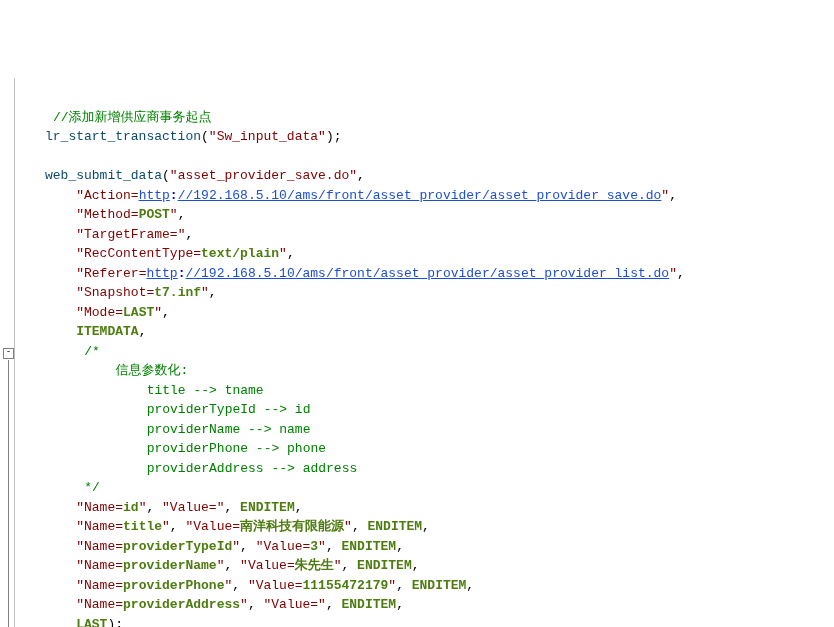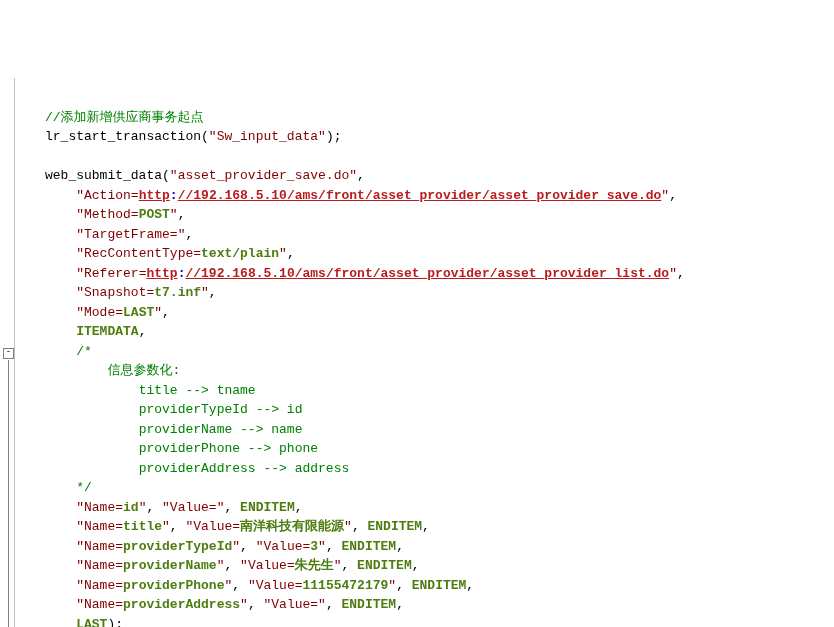--- a/index.html
+++ b/index.html
@@ -40,26 +40,26 @@
     color: #000;
   }
   .fold-line-v {
     position: absolute;
     left: 8px;
     top: 282px;
     width: 1px;
     height: 310px;
     background: #808080;
   }
-  .comment { color: #008000; }
+  .comment { color: #008000; margin-left: 8px; }
   .string  { color: #800000; }
   .keyword { color: #4d7c0f; font-weight: bold; }
-  .func    { color: #000000; }
+  .func    { color: #0c4a6e; }
   .default { color: #000000; }
-  .url     { color: #b91c1c; text-decoration: underline; font-weight: bold; }
+  .url     { color: #1d4ed8; text-decoration: underline; font-weight: normal; }
   .urlcolon{ color: #0000ff; font-weight: bold; }
 </style>
 </head>
 <body>
 
 
 
 <div class="code-area">
 <div class="gutter">
   <div class="fold-handle">-</div>

